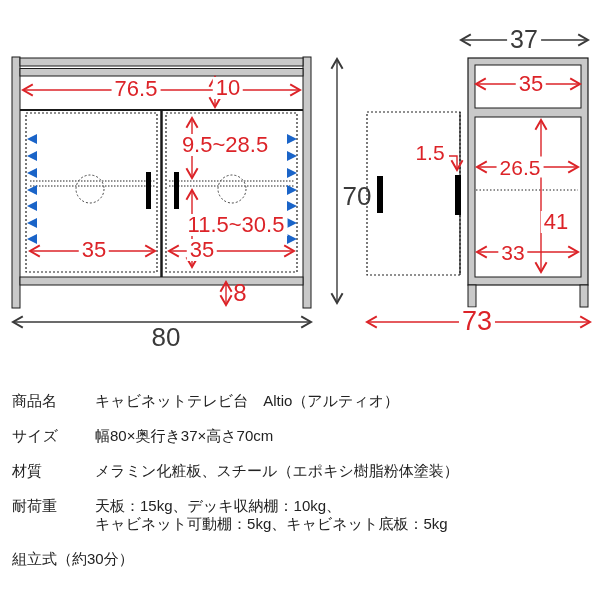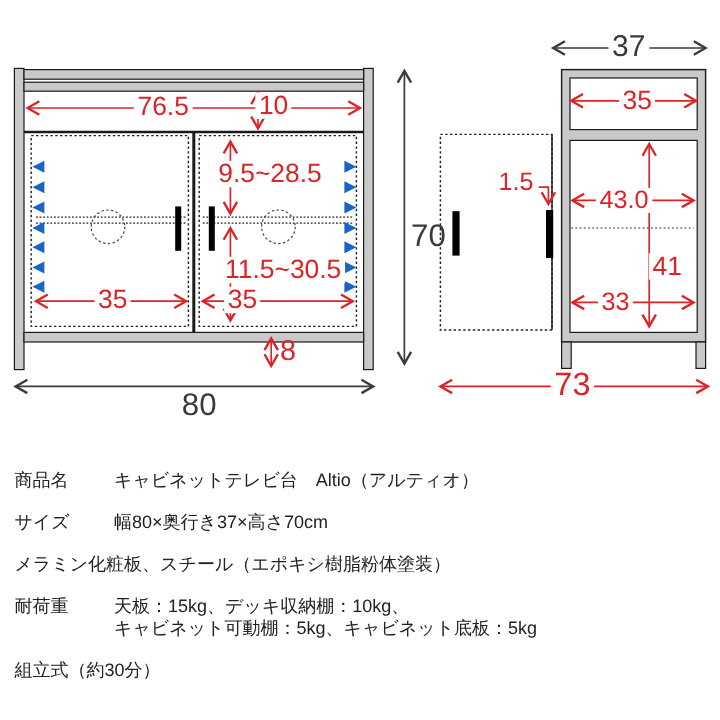--- a/index.html
+++ b/index.html
@@ -140,36 +140,37 @@
     <span class="dim red" style="left:94px;top:250px;">35</span>
     <span class="dim red" style="left:202px;top:250px;">35</span>
     <span class="dim red nobg" style="left:240px;top:293px;font-size:24px;">8</span>
     <span class="dim blk" style="left:166px;top:321px;">80</span>
     <span class="dim blk nobg" style="left:357px;top:180px;">70</span>
 
     
     <span class="dim blk-sm" style="left:524px;top:39px;">37</span>
     <span class="dim red" style="left:531px;top:84px;">35</span>
     <span class="dim red-sm nobg" style="left:430px;top:152px;">1.5</span>
-    <span class="dim red-sm" style="left:520px;top:167px;">43.0</span>
+    <span class="dim red-sm" style="left:520px;top:167px;">26.5</span>
     <span class="dim red" style="left:540px;top:222px;margin-left:16px;">41</span>
     <span class="dim red-sm" style="left:513px;top:252px;">33</span>
     <span class="dim red-big" style="left:477px;top:321px;text-align:right;">73</span>
   </div>
 
   <div id="spec">
     <div class="spec-row">
       <div class="spec-label">商品名</div>
       <div class="spec-value">キャビネットテレビ台　Altio（アルティオ）</div>
     </div>
     <div class="spec-row">
       <div class="spec-label">サイズ</div>
       <div class="spec-value">幅80×奥行き37×高さ70cm</div>
     </div>
     <div class="spec-row">
+      <div class="spec-label">材質</div>
       <div class="spec-value">メラミン化粧板、スチール（エポキシ樹脂粉体塗装）</div>
     </div>
     <div class="spec-row">
       <div class="spec-label">耐荷重</div>
       <div class="spec-value">天板：15kg、デッキ収納棚：10kg、
 キャビネット可動棚：5kg、キャビネット底板：5kg</div>
     </div>
     <div class="spec-row">
       <div class="spec-value">組立式（約30分）</div>
     </div>

